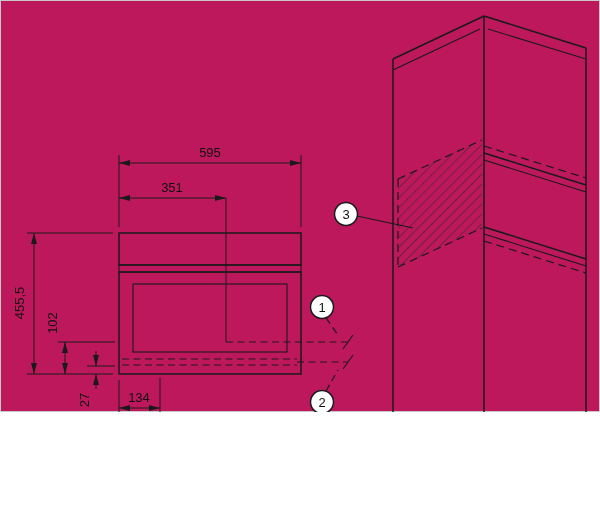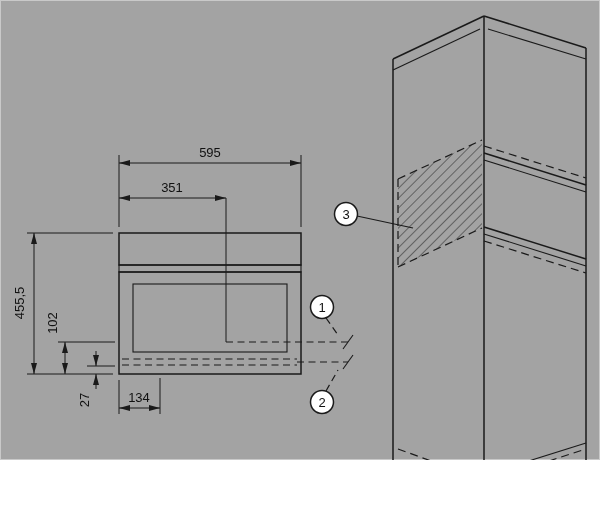--- a/index.html
+++ b/index.html
@@ -1,18 +1,18 @@
 <!DOCTYPE html>
 <html><head>
 <meta charset="utf-8">
 <style>
   html,body{margin:0;padding:0;background:#ffffff;}
   .canvas{
-    width:600px;height:460px;
-    background:#a3a3a3;
+    width:600px;height:412px;
+    background:#be185d;
     border:1px solid #c9c9c9;
     box-sizing:border-box;
     position:relative;
     font-family:"Liberation Sans", sans-serif;
   }
   svg{display:block;}
   .o{stroke:#1a1a1a;fill:none;stroke-width:1.5;}
   .thin{stroke:#1a1a1a;fill:none;stroke-width:1.1;}
   .ext{stroke:#1a1a1a;fill:none;stroke-width:1;}
   .dim{stroke:#1a1a1a;fill:none;stroke-width:1;

